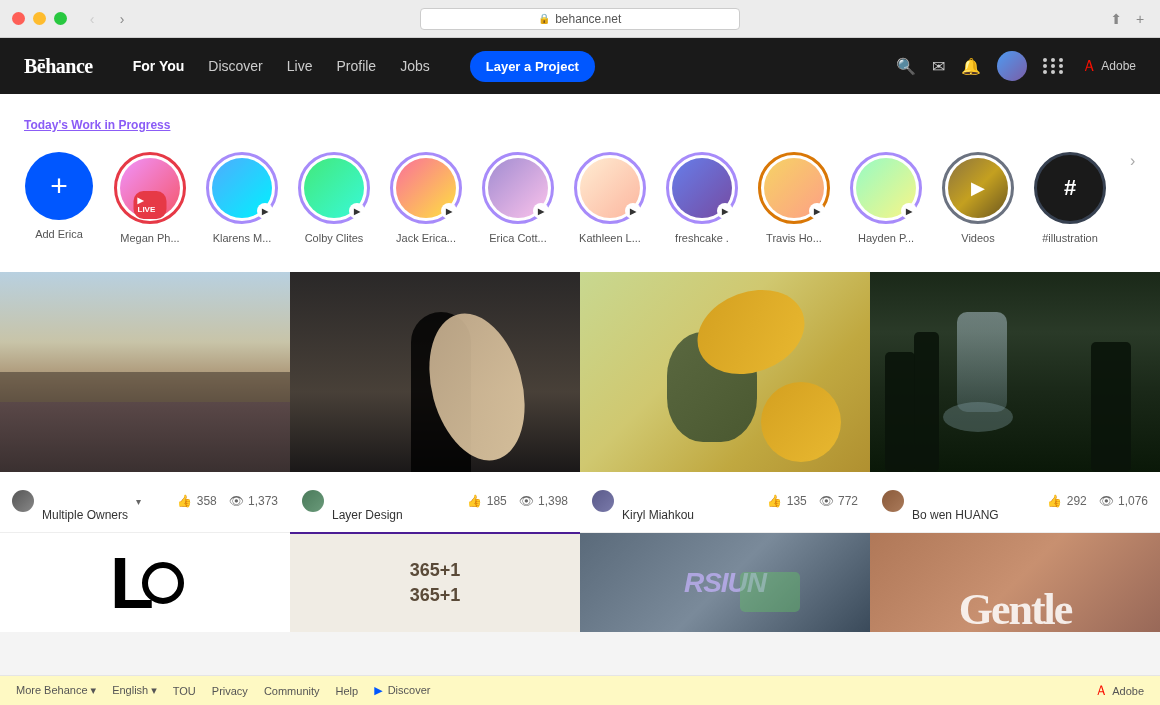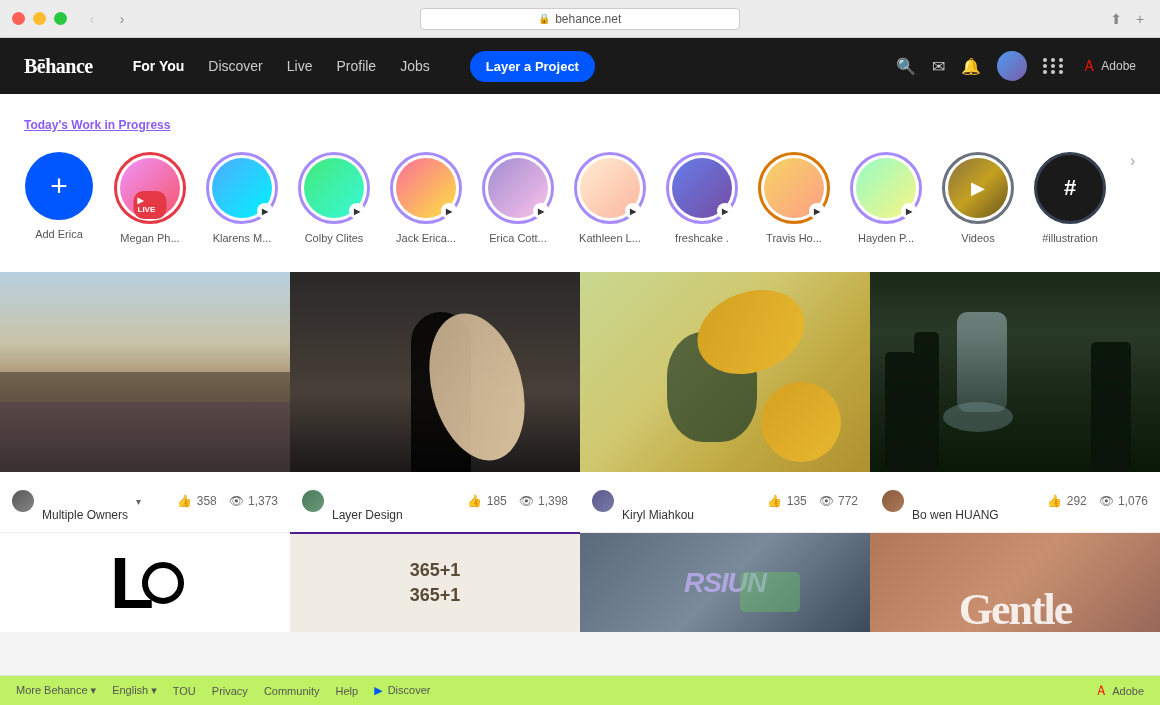--- a/index.html
+++ b/index.html
@@ -104,21 +104,21 @@
     .project-author { display: flex; align-items: center; gap: 8px; }
     .author-avatar { width: 22px; height: 22px; border-radius: 50%; }
     .author-name { font-size: 12px; color: #333; font-weight: 500; margin-top: 28px; }
     .author-caret { font-size: 10px; color: #666; }
     .project-stats { display: flex; gap: 12px; align-items: center; font-size: 12px; color: #666; }
     .stat { display: flex; align-items: center; gap: 4px; }
     .stat-icon { font-size: 12px; }
 
     
     .bottom-bar {
-      background: #bef264;
+      background: #fef9c3;
       border-top: 1px solid #e5e5e5;
       height: 30px;
       display: flex;
       align-items: center;
       padding: 0 16px;
       justify-content: space-between;
       position: absolute;
       bottom: 0; left: 0; right: 0;
     }
     .bottom-left { display: flex; gap: 16px; align-items: center; font-size: 11px; color: #555; }

